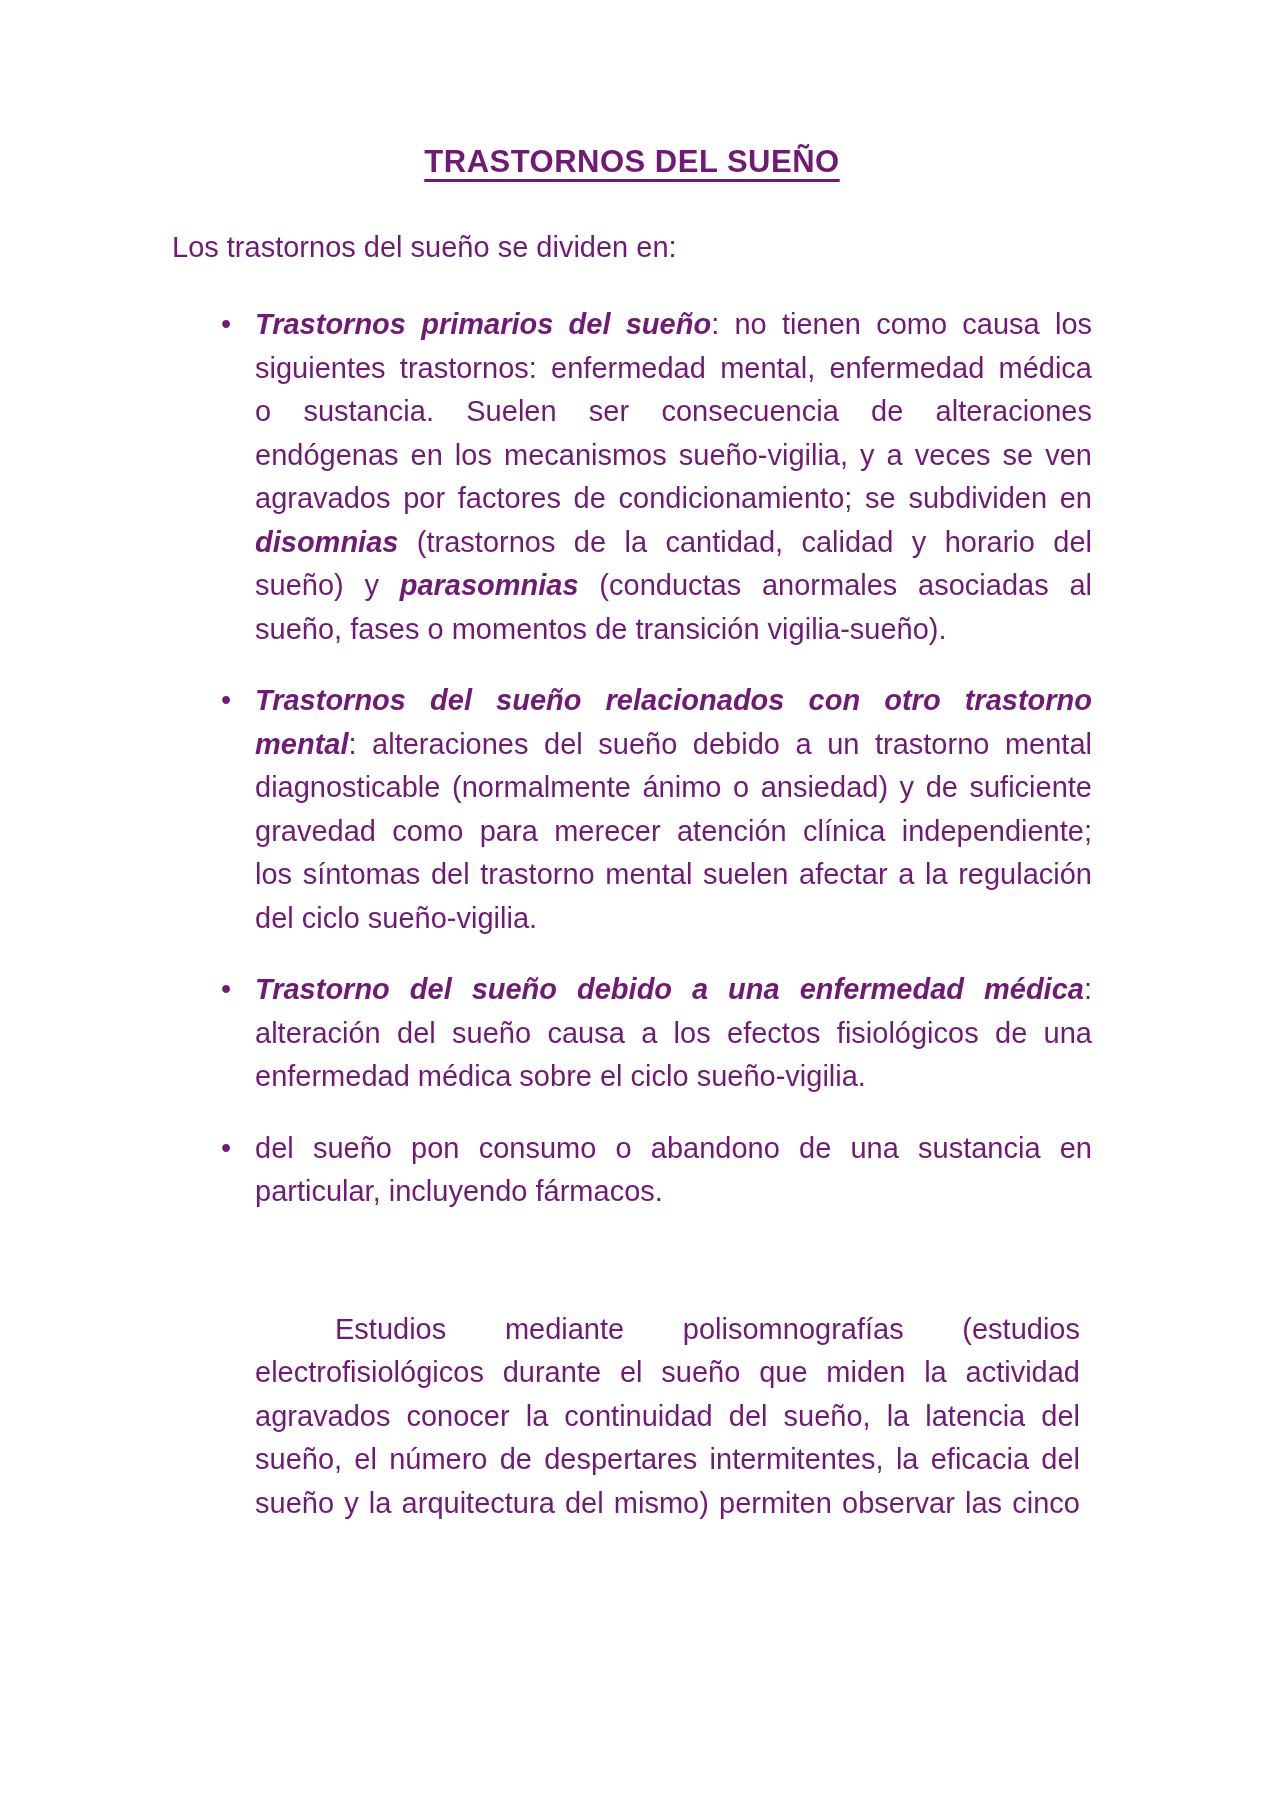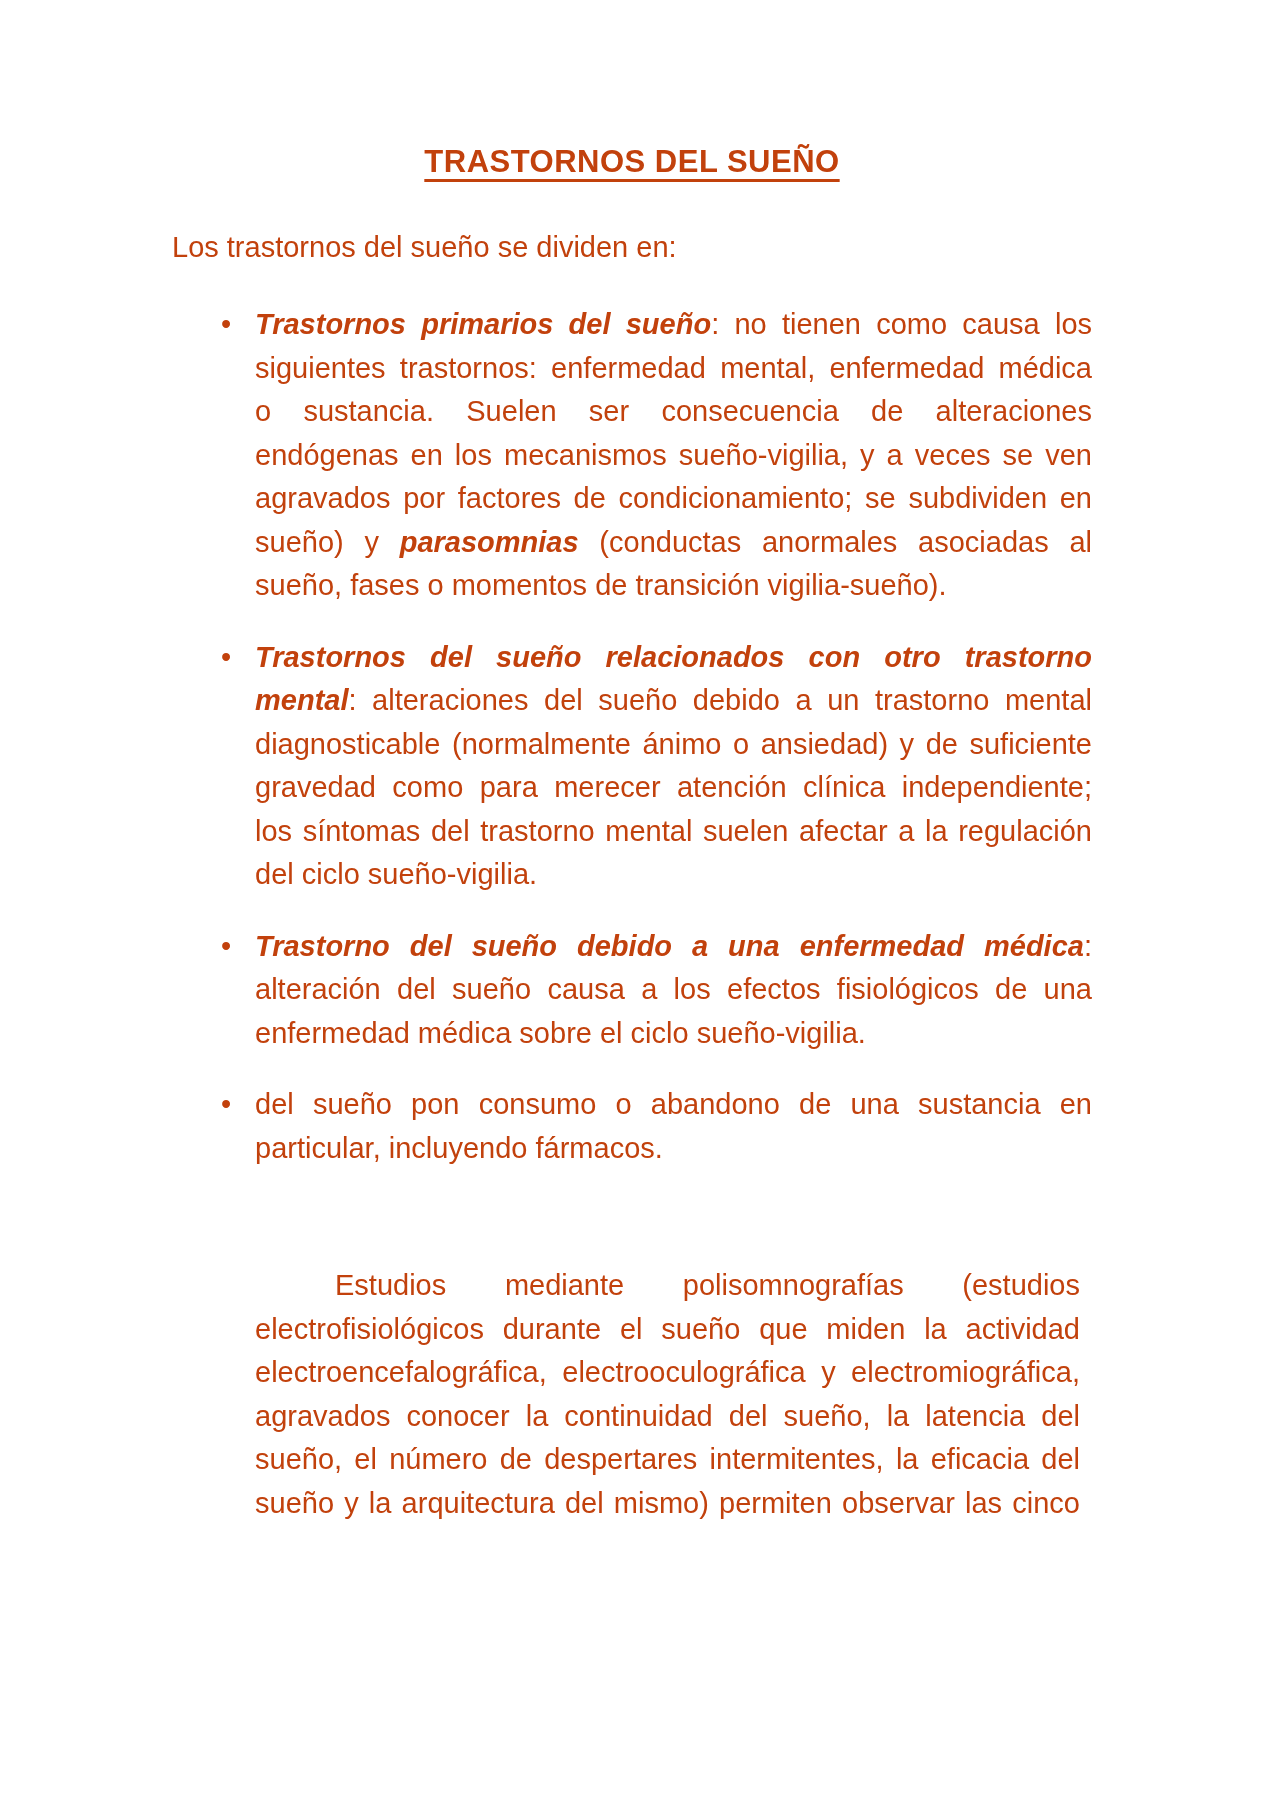--- a/index.html
+++ b/index.html
@@ -1,18 +1,18 @@
 <!DOCTYPE html>
 <html><head>
 <meta charset="utf-8">
 <style>
   html,body{margin:0;padding:0;background:#e9e9e9;}
   .page{
     width:1280px;height:1811px;
-    background:#ffffff;color:#c2410c;
+    background:#ffffff;color:#701a75;
     font-family:"Liberation Sans",sans-serif;
     font-size:29px;line-height:43.5px;
     overflow:hidden;margin:0 auto;position:relative;
   }
   .doc{margin-left:172px;width:920px;padding-top:140px;}
   .doc-title{
     text-align:center;font-weight:bold;font-size:31px;
     letter-spacing:.5px;
     text-decoration:underline;text-decoration-thickness:3px;text-underline-offset:7px;
     margin:0 0 42px 0;
@@ -37,20 +37,21 @@
     <p class="intro">Los trastornos del sueño se dividen en:</p>
 
     <ul class="blist">
       <li>
         <span class="marker">•</span>
       <div class="line"><span class="bold">Trastornos primarios del sueño</span><span>: no tienen como causa los</span></div>
           <div class="line"><span>siguientes trastornos: enfermedad mental, enfermedad médica</span></div>
           <div class="line"><span>o sustancia. Suelen ser consecuencia de alteraciones</span></div>
           <div class="line"><span>endógenas en los mecanismos sueño-vigilia, y a veces se ven</span></div>
           <div class="line"><span>agravados por factores de condicionamiento; se subdividen en</span></div>
+          <div class="line"><span class="bold">disomnias</span><span> (trastornos de la cantidad, calidad y horario del</span></div>
           <div class="line"><span>sueño) y </span><span class="bold">parasomnias</span><span> (conductas anormales asociadas al</span></div>
           <div class="line line-final"><span>sueño, fases o momentos de transición vigilia-sueño).</span></div>
         </li>
       <li>
         <span class="marker">•</span>
       <div class="line"><span class="bold">Trastornos del sueño relacionados con otro trastorno</span></div>
           <div class="line"><span class="bold">mental</span><span>: alteraciones del sueño debido a un trastorno mental</span></div>
           <div class="line"><span>diagnosticable (normalmente ánimo o ansiedad) y de suficiente</span></div>
           <div class="line"><span>gravedad como para merecer atención clínica independiente;</span></div>
           <div class="line"><span>los síntomas del trastorno mental suelen afectar a la regulación</span></div>
@@ -65,20 +66,19 @@
       <li>
         <span class="marker">•</span>
           <div class="line"><span>del sueño pon consumo o abandono de una sustancia en</span></div>
           <div class="line line-final"><span>particular, incluyendo fármacos.</span></div>
         </li>
     </ul>
 
     <div class="closing">
         <div class="line" style="text-indent: 80px;"><span>Estudios mediante polisomnografías (estudios</span></div>
         <div class="line"><span>electrofisiológicos durante el sueño que miden la actividad</span></div>
-        <div class="line"><span>electroencefalográfica, electrooculográfica y electromiográfica,</span></div>
         <div class="line"><span>agravados conocer la continuidad del sueño, la latencia del</span></div>
         <div class="line"><span>sueño, el número de despertares intermitentes, la eficacia del</span></div>
         <div class="line"><span>sueño y la arquitectura del mismo) permiten observar las cinco</span></div>
       </div>
 
   </div>
 </div>
 
 </body></html>

